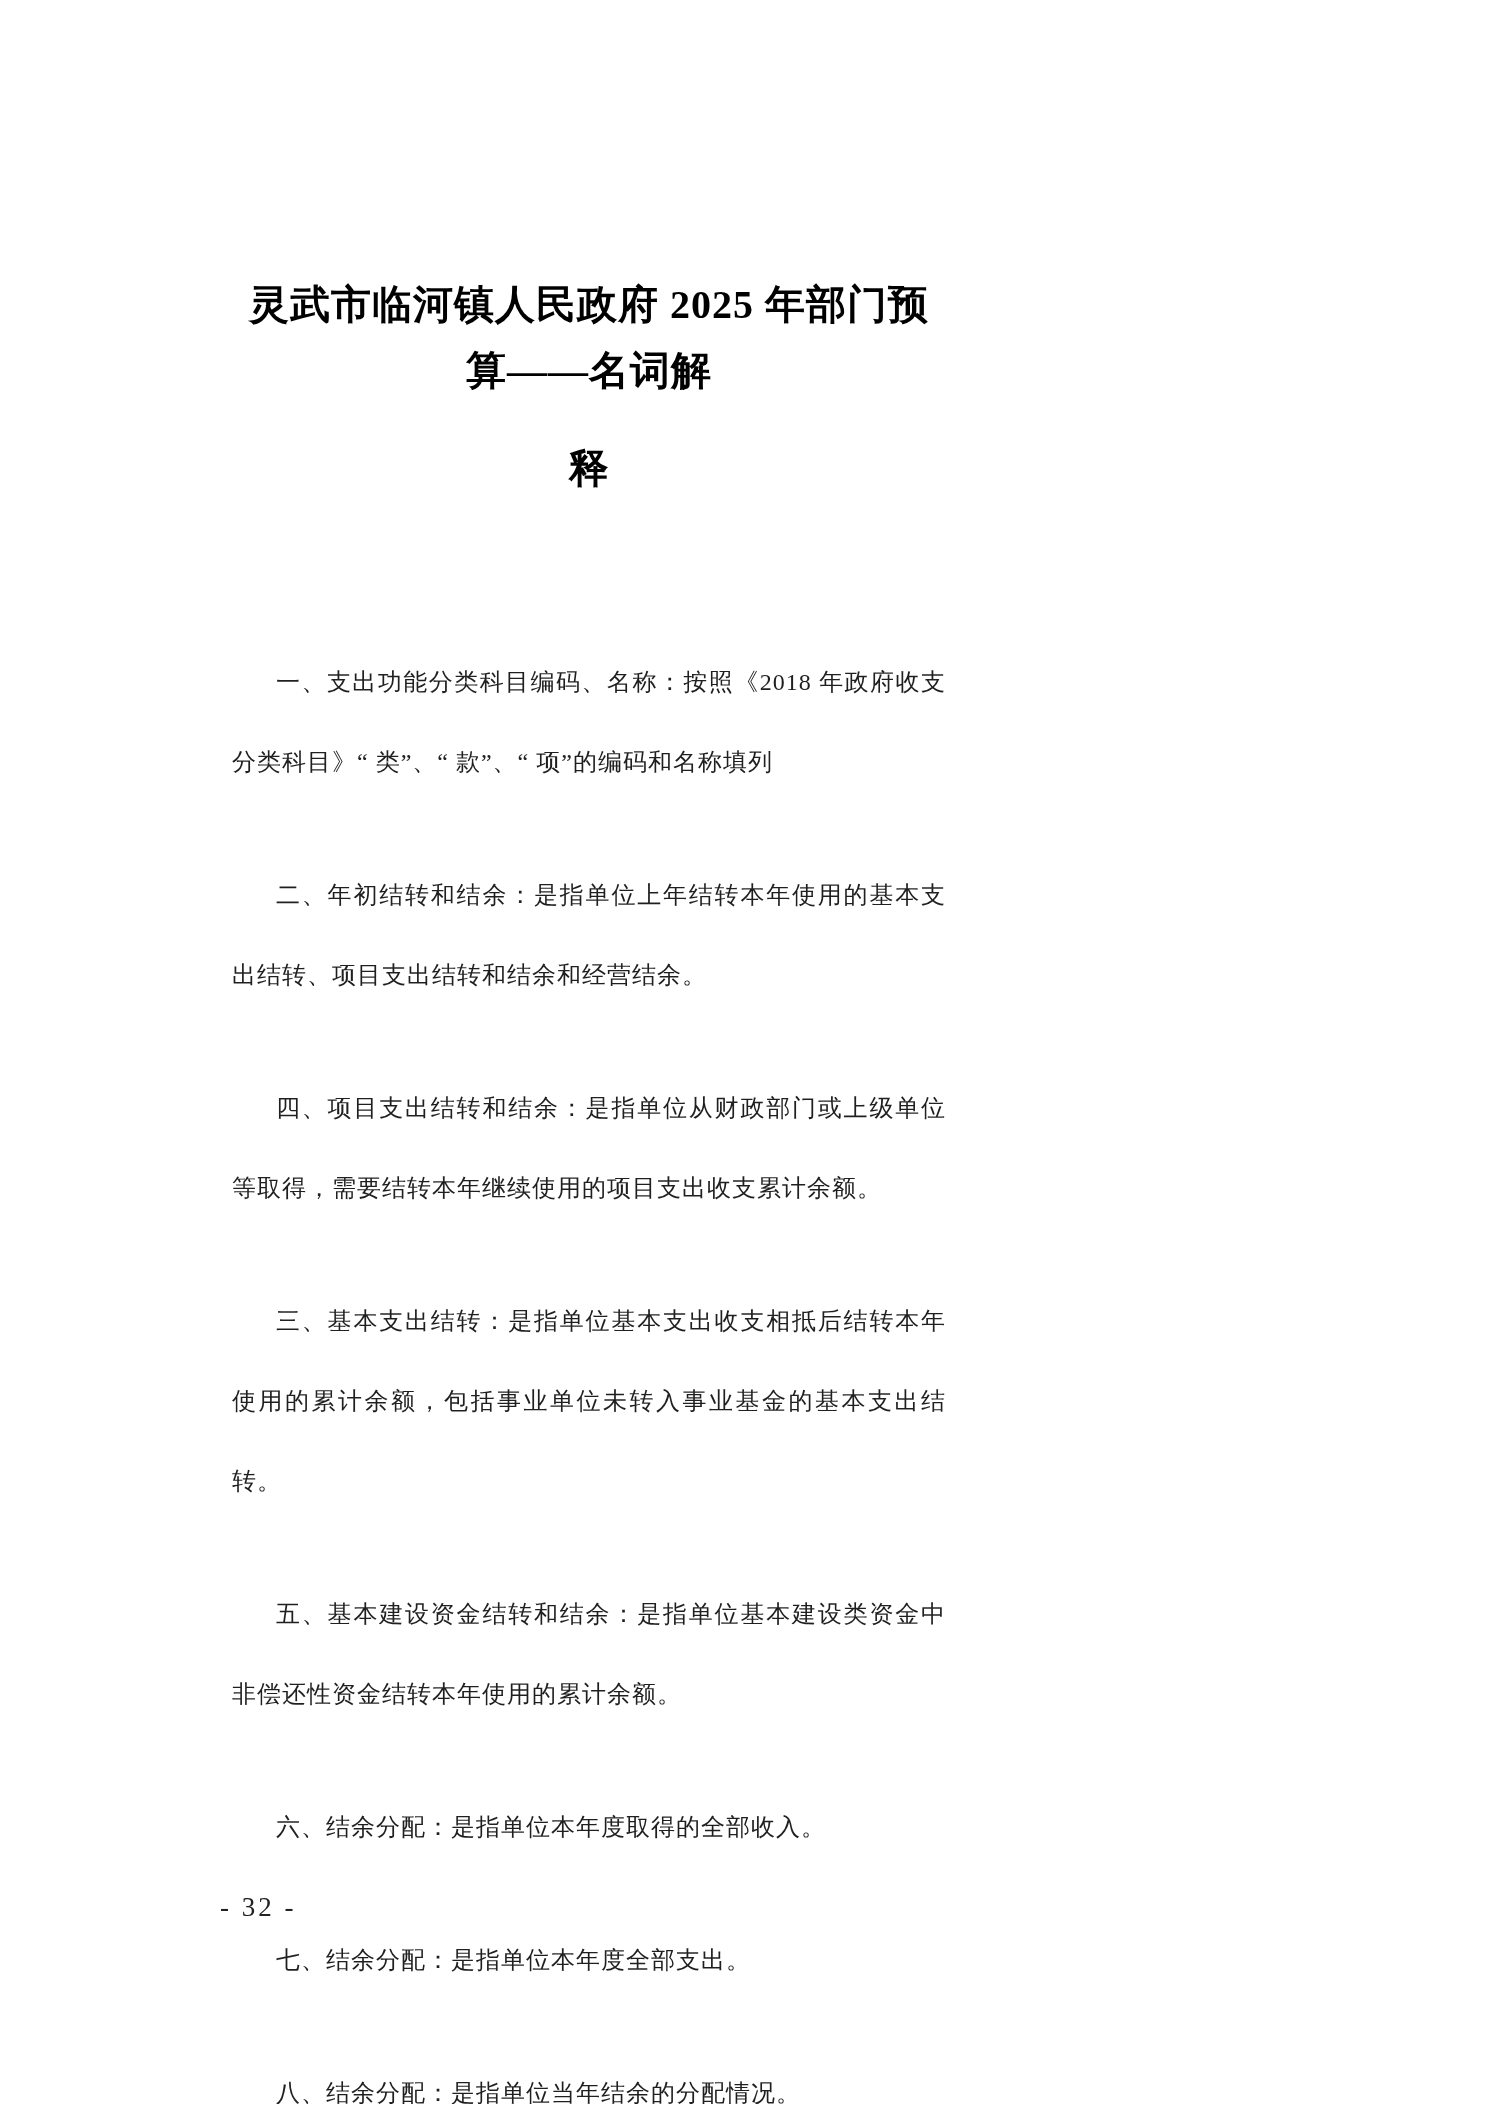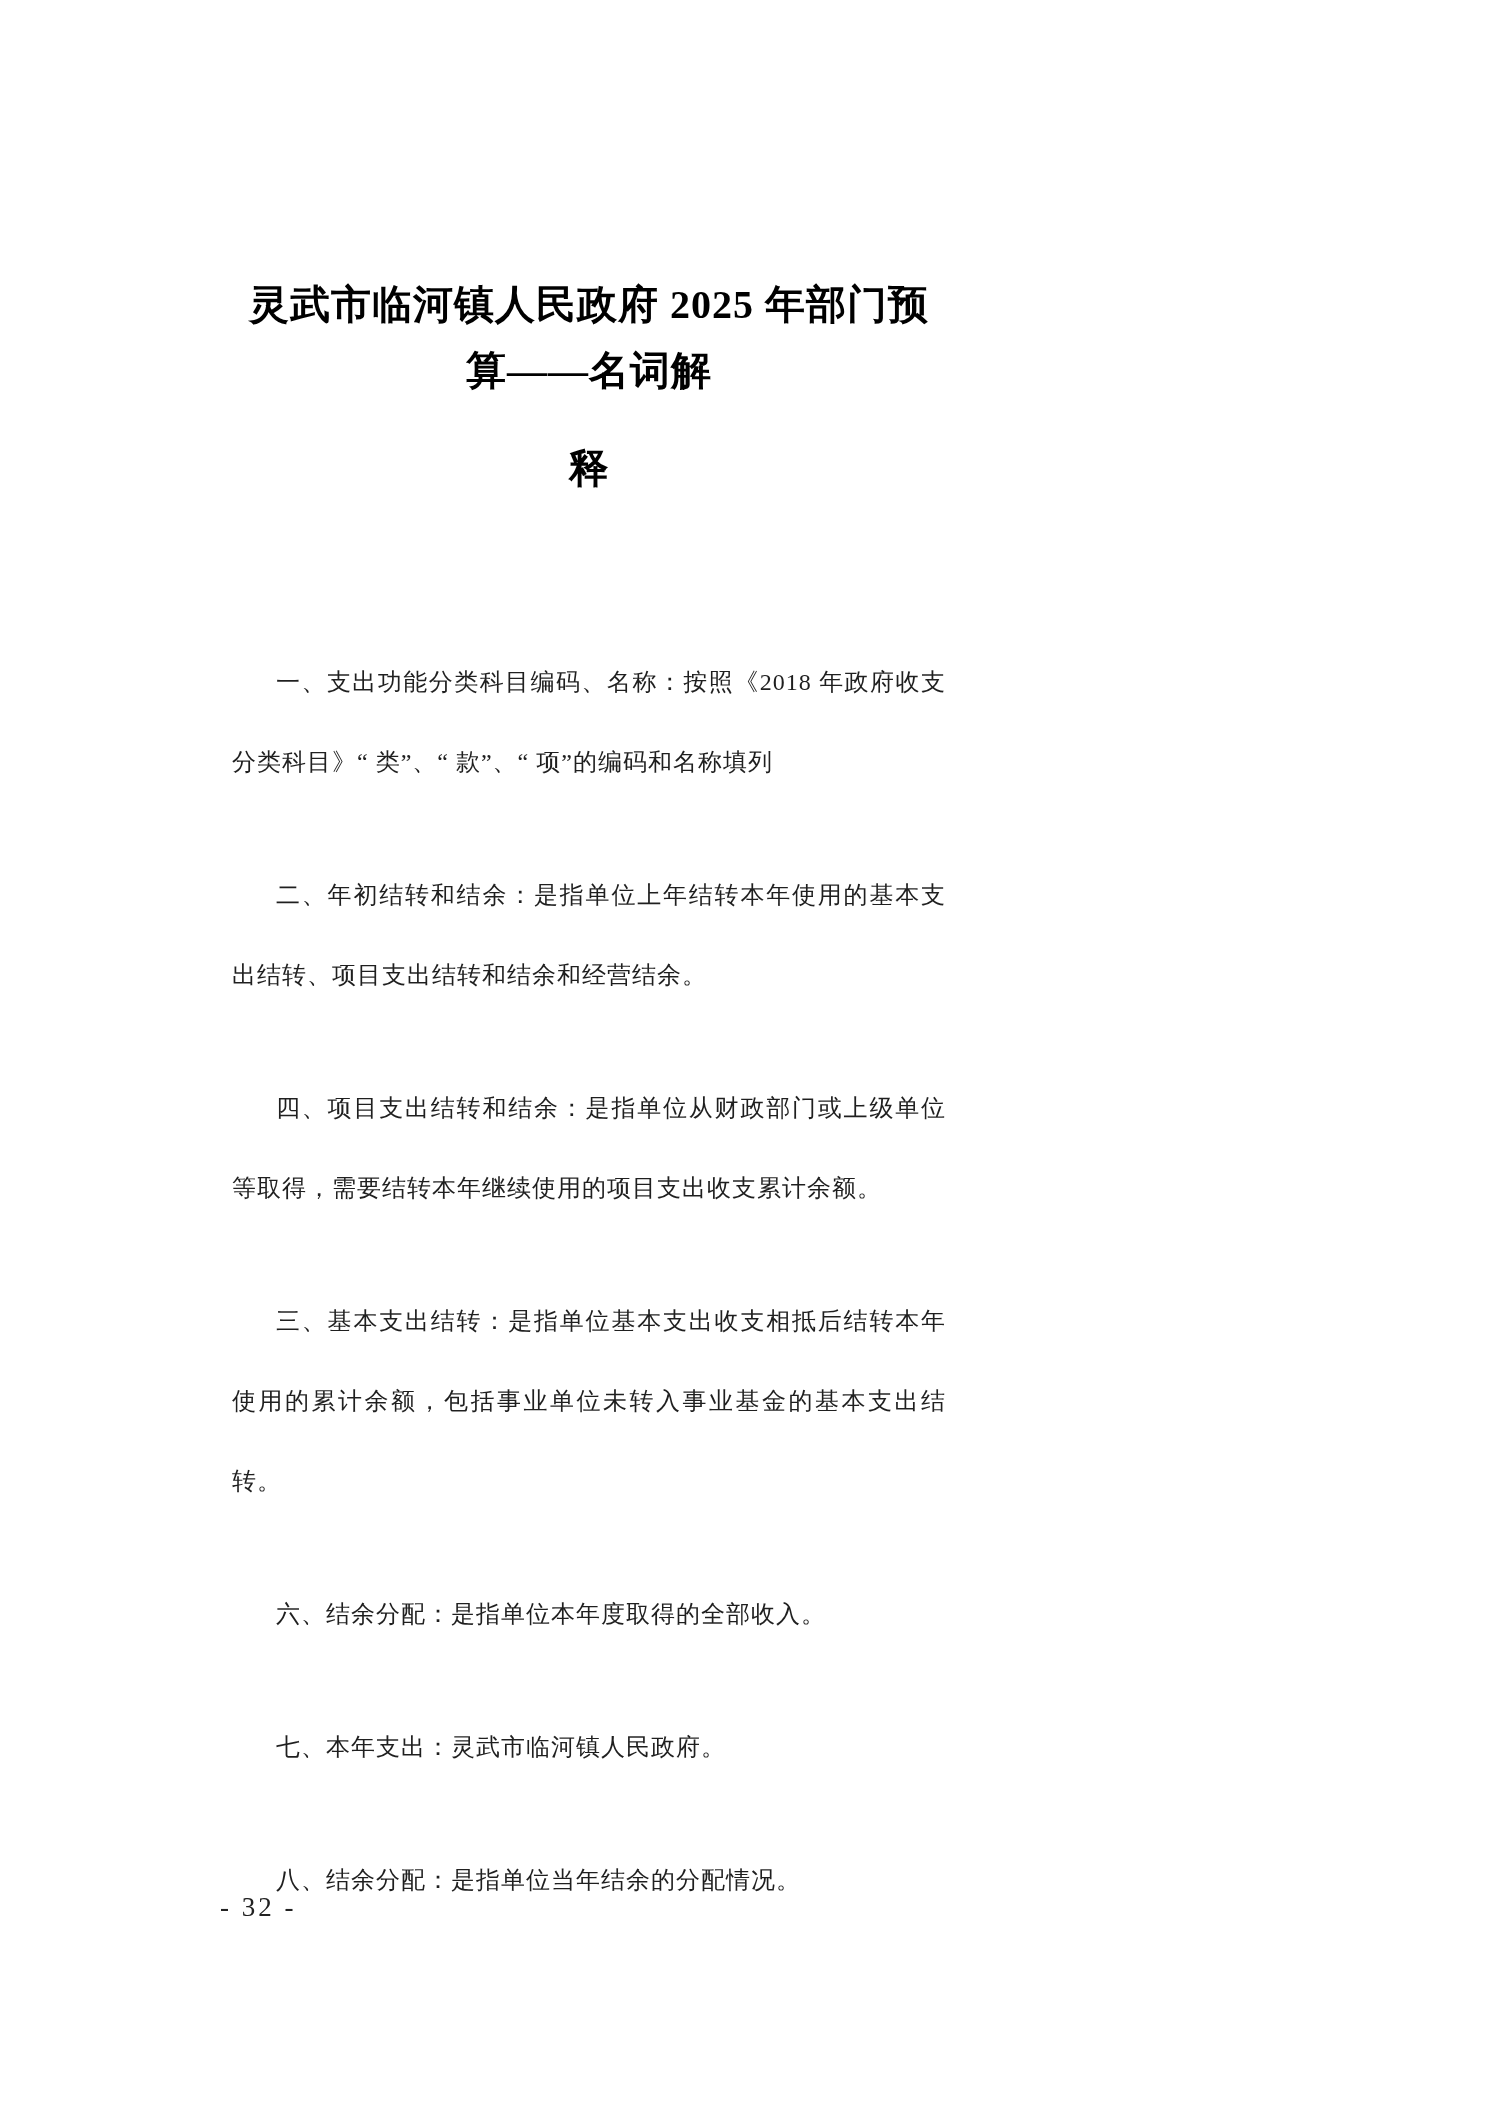--- a/index.html
+++ b/index.html
@@ -72,23 +72,24 @@
     </h1>
 
     <p class="body-para">一、支出功能分类科目编码、名称：按照《2018 年政府收支分类科目》“ 类”、“ 款”、“ 项”的编码和名称填列</p>
 
     <p class="body-para">二、年初结转和结余：是指单位上年结转本年使用的基本支出结转、项目支出结转和结余和经营结余。</p>
 
     <p class="body-para">四、项目支出结转和结余：是指单位从财政部门或上级单位等取得，需要结转本年继续使用的项目支出收支累计余额。</p>
 
     <p class="body-para">三、基本支出结转：是指单位基本支出收支相抵后结转本年使用的累计余额，包括事业单位未转入事业基金的基本支出结转。</p>
 
+    <p class="body-para">五、基本建设资金结转和结余：是指单位基本建设类资金中非偿还性资金结转本年使用的累计余额。</p>
 
     <p class="body-para">六、结余分配：是指单位本年度取得的全部收入。</p>
 
-    <p class="body-para">七、本年支出：灵武市临河镇人民政府。</p>
+    <p class="body-para">七、结余分配：是指单位本年度全部支出。</p>
 
     <p class="body-para">八、结余分配：是指单位当年结余的分配情况。</p>
 
   </div>
 
   <div class="page-number">- 32 -</div>
 </div>
 
 </body></html>

